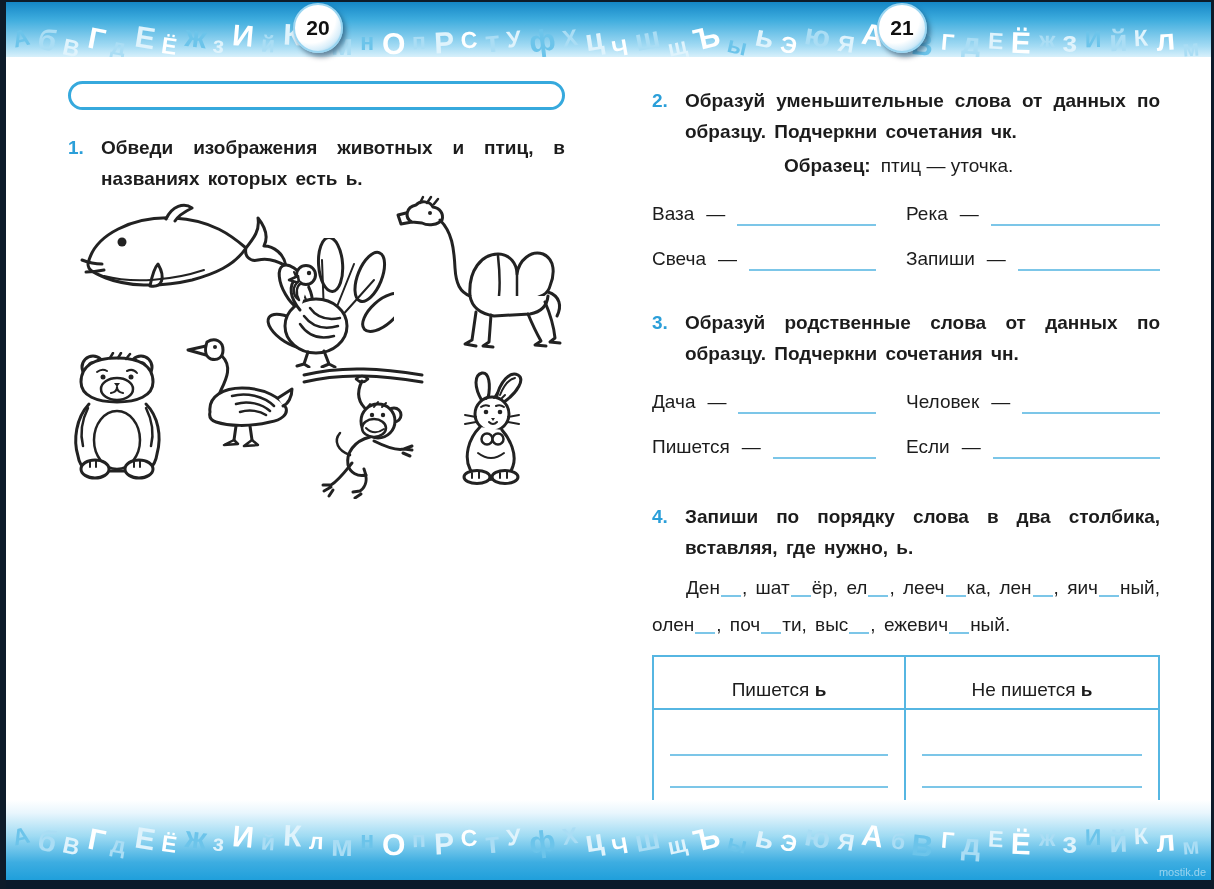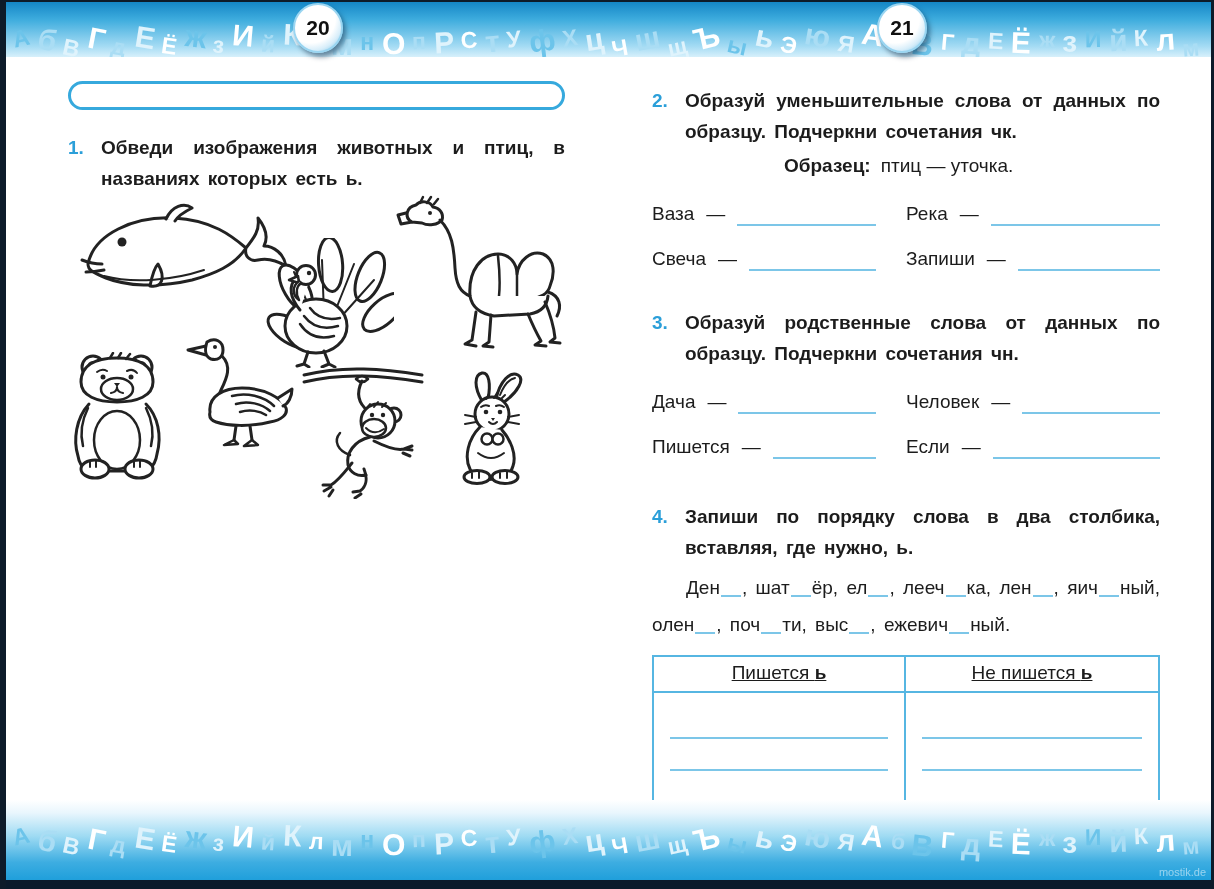--- a/index.html
+++ b/index.html
@@ -74,21 +74,21 @@
   .wline{flex:1;border-bottom:2px solid #7cc6e8;height:18px;}
 
   .wordlist{margin-top:8px;font-size:19px;line-height:37px;text-indent:34px;
     text-align:justify;word-spacing:3px;}
   .blank{display:inline-block;width:20px;height:3px;border-bottom:2.5px solid #7cc6e8;
     margin:0 1px;transform:translateY(3px);}
 
   .soft-table{margin-top:12px;border:2px solid #56b6e2;display:grid;
     grid-template-columns:1fr 1fr;}
   .soft-table .th{border-bottom:2px solid #56b6e2;text-align:center;font-size:19px;
-    padding:5px 4px 7px;text-decoration:underline;}
+    padding:22px 4px 7px;}
   .soft-table .th.first,.soft-table .cell.first{border-right:2px solid #56b6e2;}
   .cell{padding:14px 16px 12px;}
   .cell .cline{height:30px;border-bottom:2px solid #7cc6e8;}
 
   .check-p{margin:12px 0 0;font-size:19px;line-height:31px;text-indent:34px;
     text-align:justify;word-spacing:3px;}
 </style>
 </head>
 <body>
 

